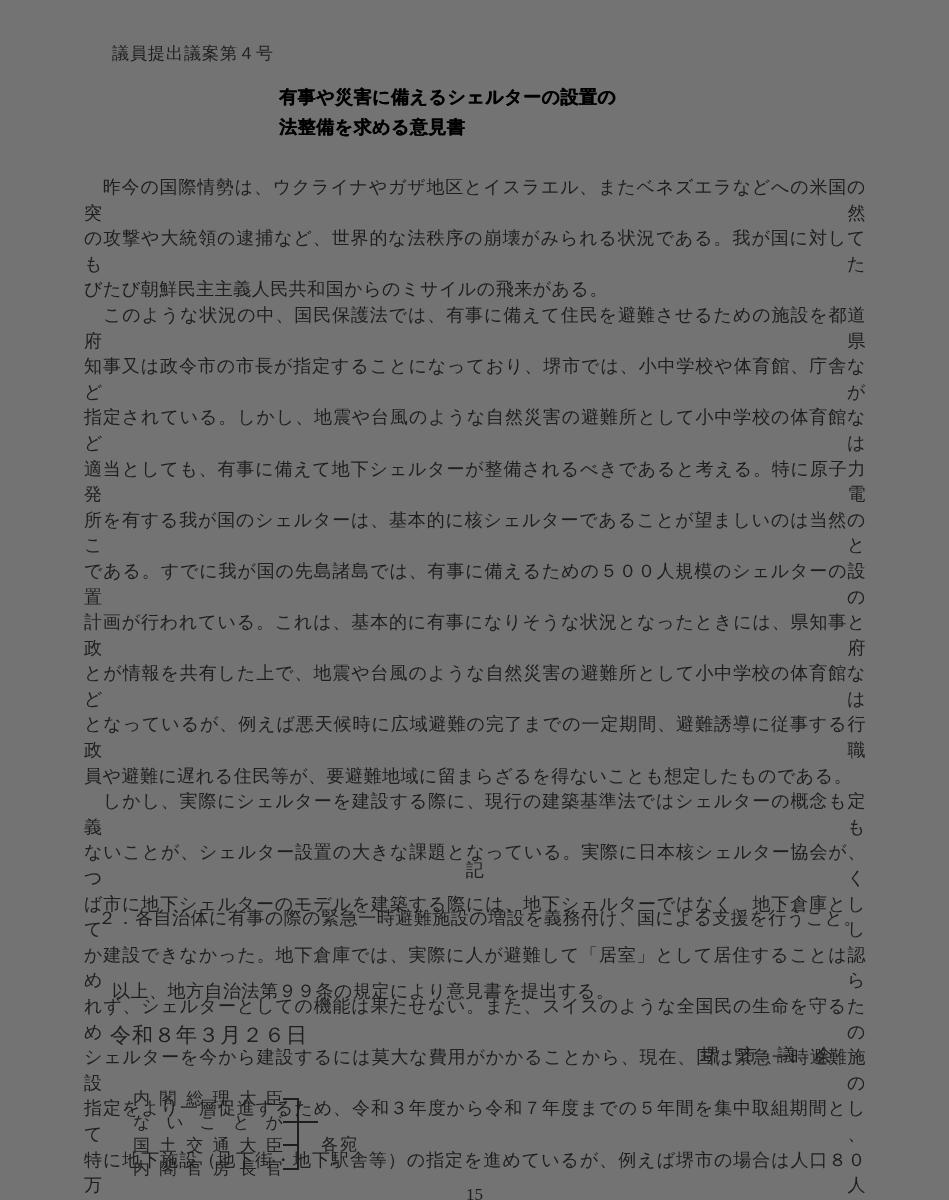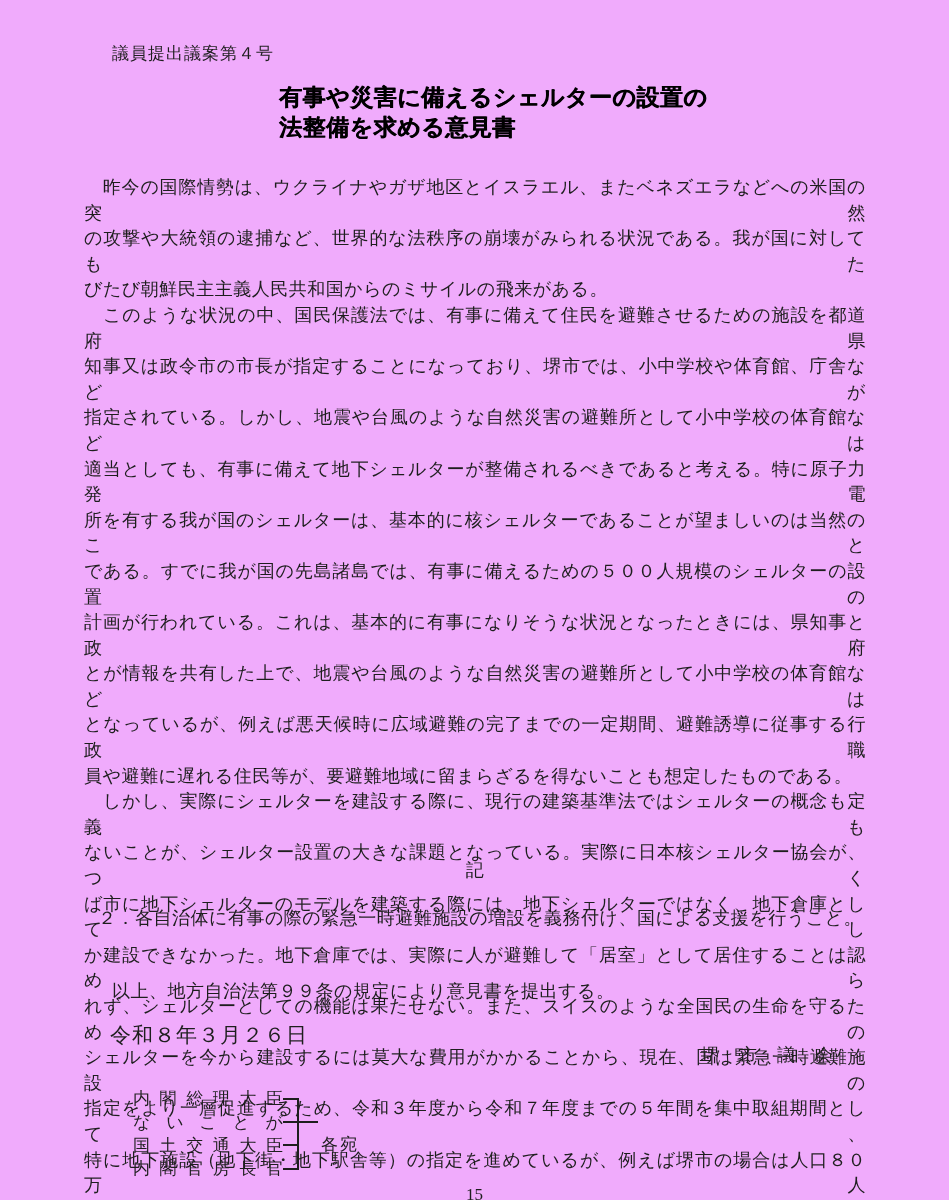--- a/index.html
+++ b/index.html
@@ -6,31 +6,31 @@
   body {
     width: 949px; height: 1200px;
     background: #fcfcfc;
     font-family: "Liberation Serif", "DejaVu Serif", serif;
     color: #1e1e1e;
   }
   .page {
     position: relative;
     width: 949px; height: 1200px;
     overflow: hidden;
-    background: #f0abfc;
+    background: #737373;
   }
   .doc-number {
     position: absolute; left: 112px; top: 42px;
     font-size: 17px; letter-spacing: 1px; white-space: nowrap;
   }
   .title {
     position: absolute; left: 279px; top: 82px;
     font-family: "Liberation Sans", "DejaVu Sans", sans-serif;
     font-weight: 700; color: #000;
-    font-size: 23px; line-height: 30px; letter-spacing: 0.5px;
+    font-size: 18px; line-height: 30px; letter-spacing: 0.5px;
     text-shadow: 0.6px 0 0 currentColor;
     white-space: nowrap;
   }
   .content {
     position: absolute; left: 84px; top: 175px; width: 782px;
     font-size: 18px; line-height: 25.6px; letter-spacing: 0.5px;
   }
   .line { white-space: nowrap; }
   .line.just {
     white-space: normal;

